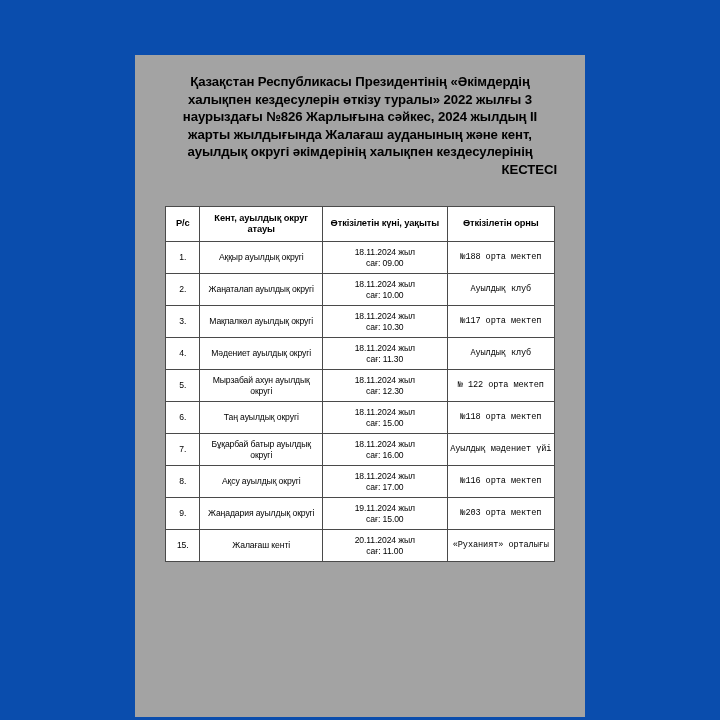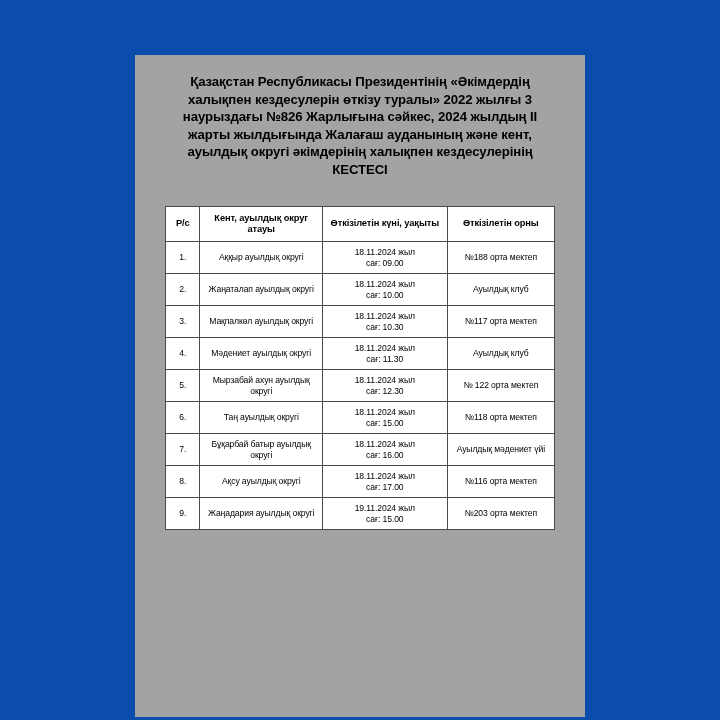--- a/index.html
+++ b/index.html
@@ -36,20 +36,21 @@
     font-weight: bold;
     font-size: 13.2px;
     line-height: 1.33;
     color: #000000;
     letter-spacing: -0.1px;
     margin: 0;
     padding: 0 6px;
   }
   .doc-title .kestesi-line {
     display: block;
+    text-align: right;
   }
   .table-wrap {
     margin-top: 16px;
     padding: 12px 8px;
   }
   table.schedule {
     border-collapse: collapse;
     width: 100%;
     table-layout: fixed;
     background: #ffffff;
@@ -78,20 +79,21 @@
     letter-spacing: -0.1px;
   }
   td.col-num {
     font-size: 8.2px;
     text-align: center;
   }
   td.col-place {
     font-size: 8.3px;
     letter-spacing: -0.25px;
     white-space: nowrap;
+    font-family: Liberation Mono, monospace;
   }
   td.col-when {
     white-space: nowrap;
   }
   col.c1 { width: 34px; }
   col.c2 { width: 121px; }
   col.c3 { width: 123px; }
   col.c4 { width: 106px; }
   .when-line { display: block; }
 </style>
@@ -203,18 +205,27 @@
             </tr>
             <tr>
               <td class="col-num">9.</td>
               <td class="col-district">Жаңадария ауылдық округі</td>
               <td class="col-when">
                 <span class="when-line">19.11.2024 жыл</span>
                 <span class="when-line">сағ: 15.00</span>
               </td>
               <td class="col-place">№203 орта мектеп</td>
             </tr>
+            <tr>
+              <td class="col-num">15.</td>
+              <td class="col-district">Жалағаш кенті</td>
+              <td class="col-when">
+                <span class="when-line">20.11.2024 жыл</span>
+                <span class="when-line">сағ: 11.00</span>
+              </td>
+              <td class="col-place">«Руханият» орталығы</td>
+            </tr>
           </tbody>
       </table>
     </div>
 
   </div>
 </div>
 
 </body></html>

